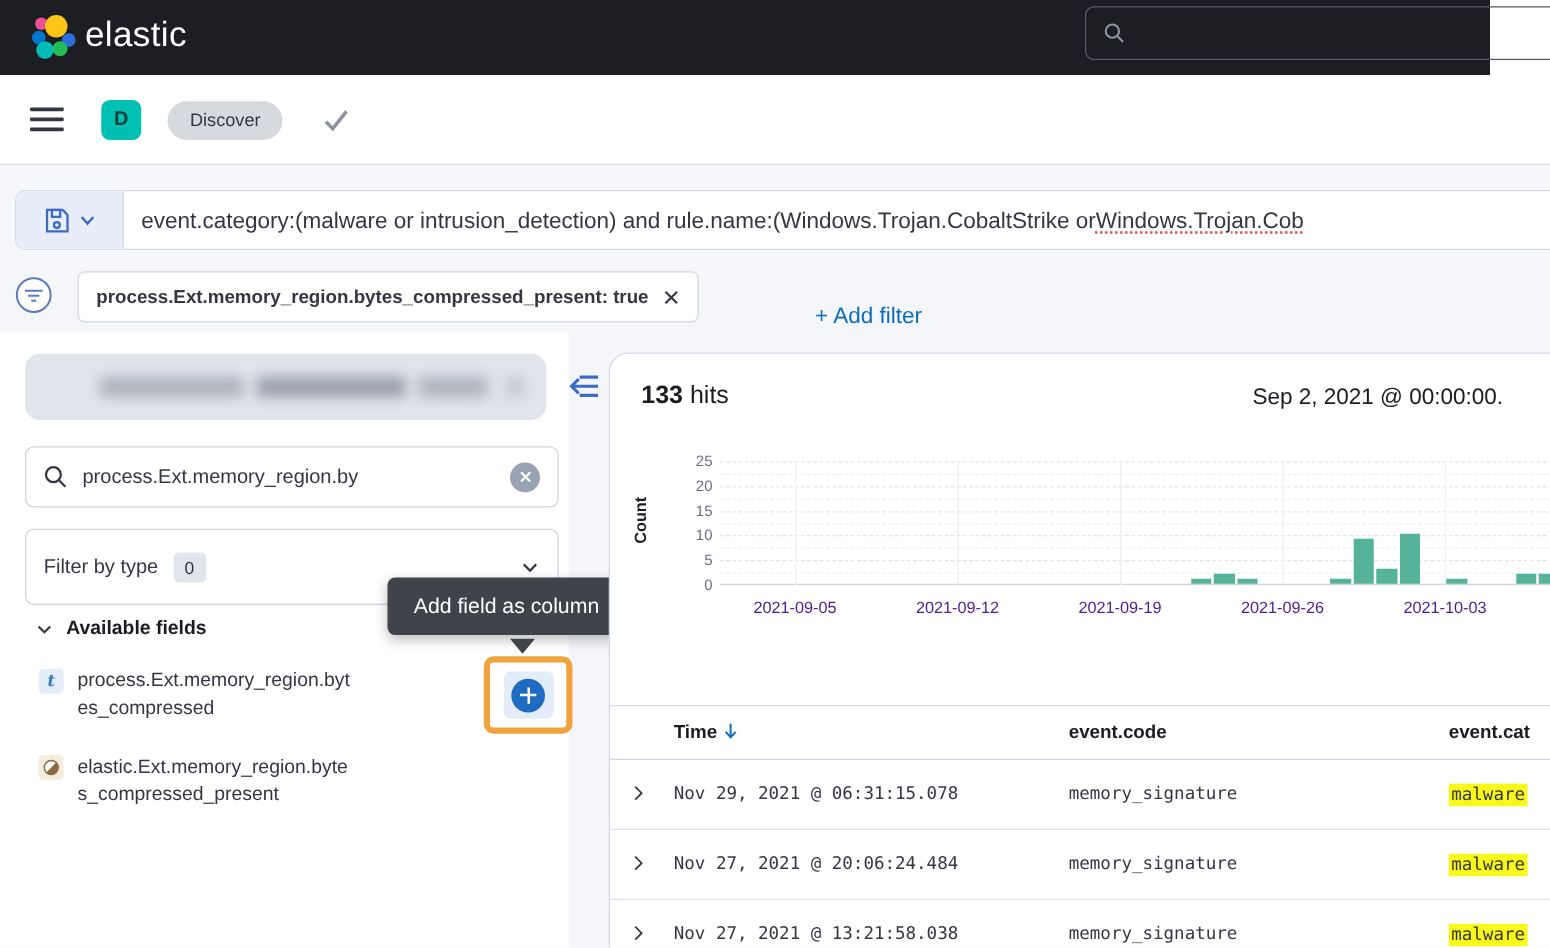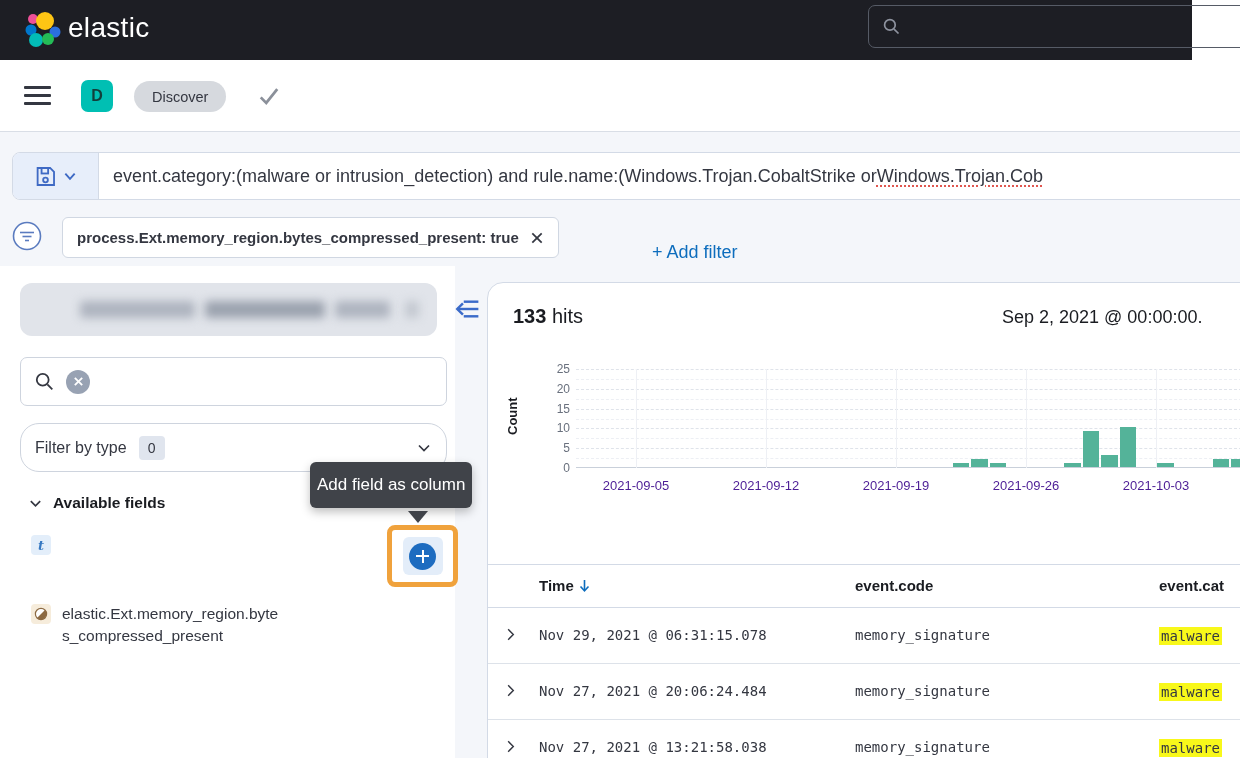--- a/index.html
+++ b/index.html
@@ -48,39 +48,39 @@
   .sidebar { position:absolute; left:0; top:266px; width:455px; height:492px; background:#fff; }
   .dv-blur { position:absolute; left:20px; top:17px; width:417px; height:53px; background:#e1e4ea;
     border-radius:12px; overflow:hidden; }
   .dv-blur span { position:absolute; top:18px; height:17px; background:#aeb4bf; filter:blur(5px); border-radius:3px; }
   .collapse-btn { position:absolute; left:454px; top:296px; cursor:pointer; }
   .fsearch { position:absolute; left:20px; top:91px; width:427px; height:49px; background:#fff;
     border:1px solid #ced4de; border-radius:7px; display:flex; align-items:center; padding:0 14px; gap:12px; }
   .fsearch input { border:none; outline:none; flex:1; font-size:16px; color:#343741; font-family:"Liberation Sans",sans-serif; }
   .clearbtn { width:24px; height:24px; border-radius:50%; background:#98a2b3; color:#fff; display:flex;
     align-items:center; justify-content:center; cursor:pointer; flex:none; }
-  .ftype { position:absolute; left:20px; top:157px; width:427px; height:49px; background:#fff;
-    border:1px solid #ced4de; border-radius:19px; display:flex; align-items:center; padding:0 14px; gap:12px;
+  .ftype { position:absolute; left:20px; top:157px; width:427px; height:61px; background:#fff;
+    border:1px solid #ced4de; border-radius:7px; display:flex; align-items:center; padding:0 14px; gap:12px;
     font-size:16px; color:#343741; cursor:pointer; }
   .zero-badge { background:#e0e5ee; border-radius:4px; min-width:26px; height:24px; display:flex;
     align-items:center; justify-content:center; font-size:14px; }
   .ftype .chev { margin-left:auto; }
   .avail { position:absolute; left:28px; top:228px; display:flex; align-items:center; gap:10px;
     font-size:15.5px; font-weight:700; color:#1a1c21; cursor:pointer; }
   .field-item { position:absolute; left:31px; display:flex; gap:11px; width:300px; }
   .token { width:20px; height:20px; border-radius:4px; flex:none; display:flex; align-items:center;
     justify-content:center; margin-top:1px; }
   .token-t { background:#e3eefa; color:#3779c2; font-family:"DejaVu Serif",serif; font-style:italic;
     font-weight:700; font-size:13px; }
   .token-bool { background:#f6ecdb; }
   .fname { font-size:15.5px; color:#343741; line-height:1.45; overflow-wrap:anywhere; width:218px; }
 
   
   .tooltip { position:absolute; left:310px; top:196px; background:#404349; color:#fff; border-radius:6px;
-    padding:13px 7px; font-size:17px; font-weight:500; white-space:nowrap; box-shadow:0 4px 10px rgba(0,0,0,.25); }
+    padding:13px 21px; font-size:17px; font-weight:500; white-space:nowrap; box-shadow:0 4px 10px rgba(0,0,0,.25); }
   .tooltip-arrow { position:absolute; left:408px; top:245px; width:0; height:0;
     border:10px solid transparent; border-top:12px solid #404349; }
   .hlbox { position:absolute; left:387px; top:259px; width:71px; height:62px; border:5px solid #f0a23c;
     border-radius:8px; display:flex; align-items:center; justify-content:center; }
   .plusbtn { width:40px; height:38px; background:#e3edf9; border-radius:6px; display:flex; align-items:center;
     justify-content:center; cursor:pointer; }
   .pluscircle { width:27px; height:27px; border-radius:50%; background:#1d6cc0; position:relative; }
   .pluscircle i { position:absolute; background:#fff; }
   .pluscircle i:first-child { left:7px; top:12.5px; width:13px; height:2px; }
   .pluscircle i:last-child  { left:12.5px; top:7px; width:2px; height:13px; }
@@ -184,20 +184,21 @@
     <span style="left:185px; width:120px; background:#9ba2ae;"></span>
     <span style="left:315px; width:55px;"></span>
     <span style="left:385px; width:14px; background:#c3c8d0;"></span>
   </div>
 
   <div class="fsearch">
     <svg width="19" height="19" viewBox="0 0 16 16">
       <circle cx="6.5" cy="6.5" r="5" fill="none" stroke="#343741" stroke-width="1.5"></circle>
       <line x1="10.4" y1="10.4" x2="14.6" y2="14.6" stroke="#343741" stroke-width="1.5"></line>
     </svg>
+    <input value="process.Ext.memory_region.by" style="">
     <div class="clearbtn">
       <svg width="11" height="11" viewBox="0 0 12 12">
         <line x1="2" y1="2" x2="10" y2="10" stroke="#fff" stroke-width="2"></line>
         <line x1="10" y1="2" x2="2" y2="10" stroke="#fff" stroke-width="2"></line>
       </svg>
     </div>
   </div>
 
   <div class="ftype">
     <span>Filter by type</span>
@@ -210,20 +211,21 @@
   <div class="avail">
     <svg width="15" height="15" viewBox="0 0 16 16">
       <polyline points="3,5.5 8,10.5 13,5.5" fill="none" stroke="#343741" stroke-width="1.8"></polyline>
     </svg>
     <span>Available fields</span>
   </div>
 
   <div id="fieldList">
       <div class="field-item" style="top: 268px;">
         <span class="token token-t">t</span>
+        <span class="fname">process.Ext.memory_region.bytes_compressed</span>
       </div>
       <div class="field-item" style="top: 337px;">
         <span class="token token-bool">
           <svg width="14" height="14" viewBox="0 0 14 14">
             <circle cx="7" cy="7" r="5.6" fill="#fff" stroke="#8c6a43" stroke-width="1.2"></circle>
             <path d="M11 3 A5.66 5.66 0 0 1 3 11 Z" fill="#8c6a43"></path>
           </svg>
         </span>
         <span class="fname">elastic.Ext.memory_region.bytes_compressed_present</span>
       </div>

